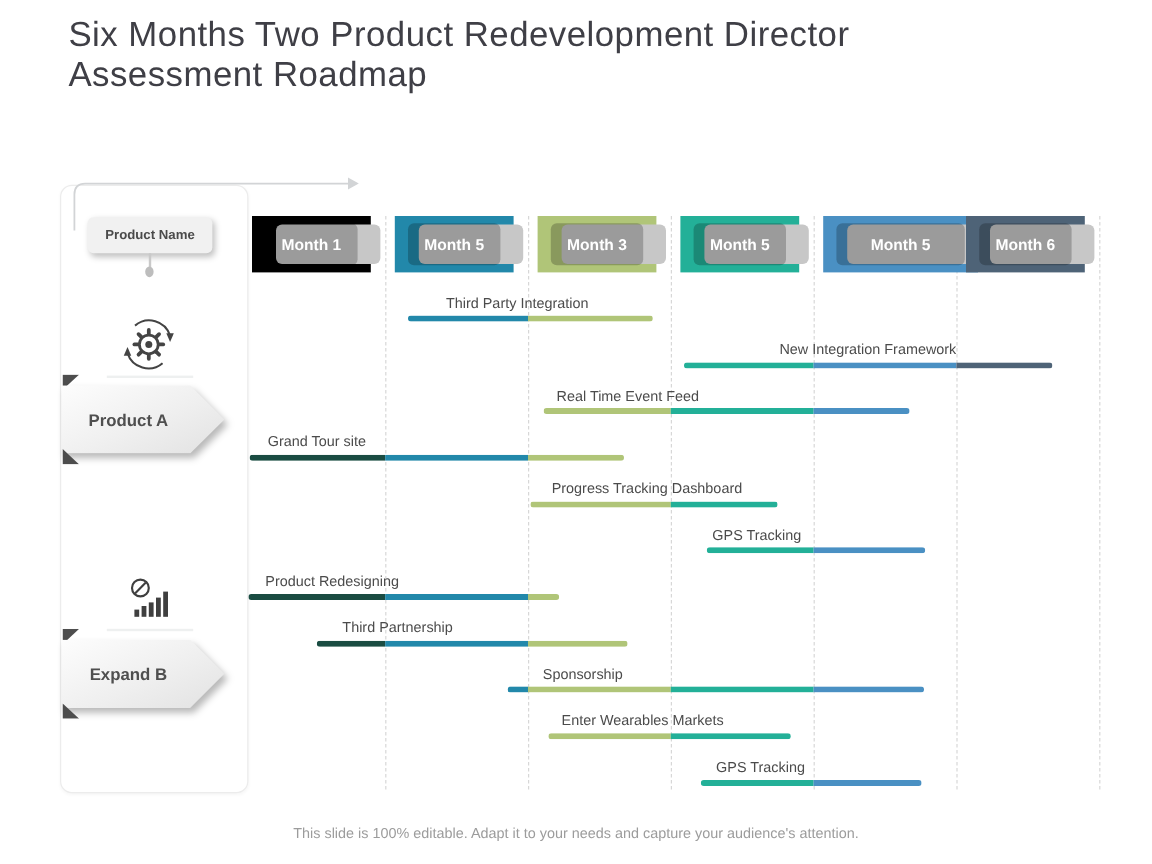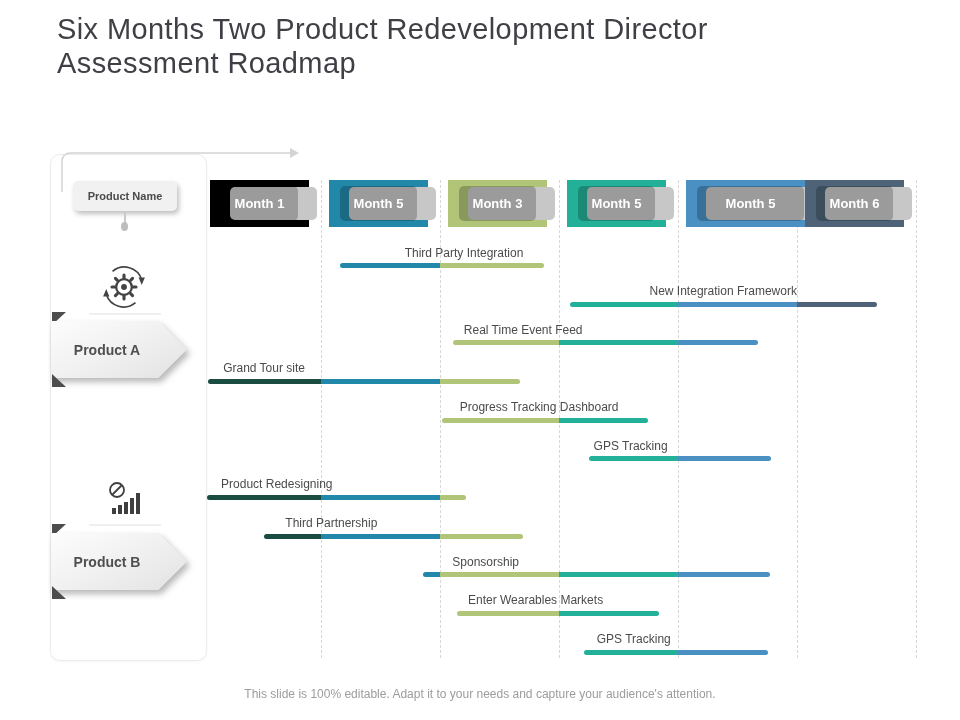--- a/index.html
+++ b/index.html
@@ -107,21 +107,21 @@
       <rect x="32" y="21" width="4" height="16"></rect>
       <rect x="38" y="16" width="4" height="21"></rect>
     </g>
     <circle cx="19" cy="13" r="7" fill="#ffffff" stroke="#3f3f3f" stroke-width="1.8"></circle>
     <line x1="14.5" y1="17.5" x2="23.5" y2="8.5" stroke="#3f3f3f" stroke-width="1.8"></line>
   </svg>
   <div class="icon-rule" style="top:524px;"></div>
 
   <div class="fold fold-tl" style="left:52px; top:524px;"></div>
   <div class="arrow-wrap" style="top:533px;">
-    <div class="arrow">Product B</div>
+    <div class="arrow">Expand B</div>
   </div>
   <div class="fold fold-bl" style="left:52px; top:586px;"></div>
 
   <div id="timeline">
       <div class="grid-line" style="left: 321px;"></div>
       <div class="grid-line" style="left: 440px;"></div>
       <div class="grid-line" style="left: 559px;"></div>
       <div class="grid-line" style="left: 678px;"></div>
       <div class="grid-line" style="left: 797px;"></div>
       <div class="grid-line" style="left: 916px;"></div>
@@ -146,21 +146,21 @@
         <div class="month-inner">Month 5</div>
       </div>
       <div class="month" style="left: 805px; width: 99px; background: rgb(78, 99, 119);">
         <div class="month-tab"></div>
         <div class="month-inner">Month 6</div>
       </div>
       <div class="task-bar" style="left: 340.04px; width: 203.49px; top: 263px;">
         <span style="width: 99.96px; background: rgb(34, 136, 170);"></span>
         <span style="width: 103.53px; background: rgb(176, 197, 120);"></span>
       </div>
-      <div class="task-label" style="left: 464px; top: 245.5px; text-align: center;">Third Party Integration</div>
+      <div class="task-label" style="left: 431px; top: 245.5px; text-align: center;">Third Party Integration</div>
       <div class="task-bar" style="left: 569.71px; width: 307.02px; top: 301.65px;">
         <span style="width: 108.29px; background: rgb(35, 176, 152);"></span>
         <span style="width: 119px; background: rgb(74, 144, 195);"></span>
         <span style="width: 79.73px; background: rgb(78, 99, 119);"></span>
       </div>
       <div class="task-label" style="left: 723.22px; top: 284.15px;">New Integration Framework</div>
       <div class="task-bar" style="left: 453.09px; width: 304.64px; top: 340.3px;">
         <span style="width: 105.91px; background: rgb(176, 197, 120);"></span>
         <span style="width: 119px; background: rgb(35, 176, 152);"></span>
         <span style="width: 79.73px; background: rgb(74, 144, 195);"></span>

